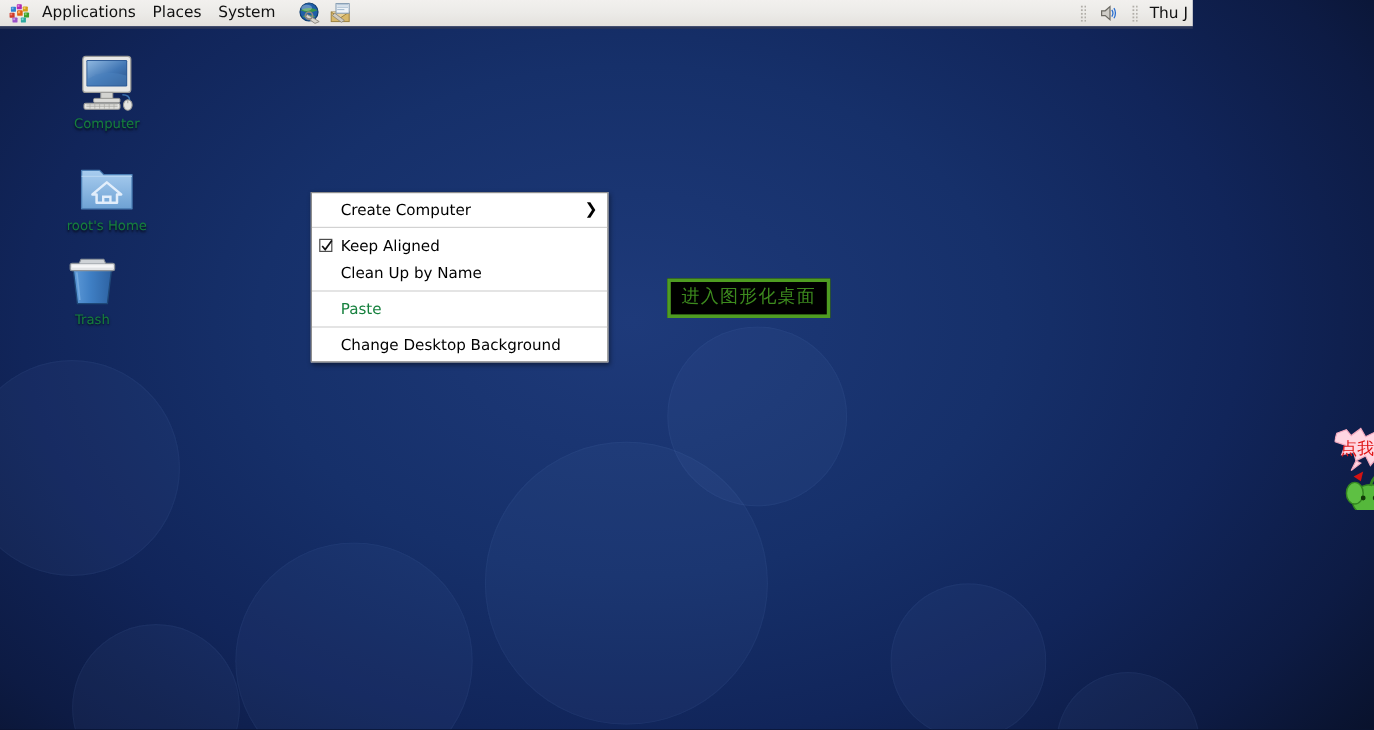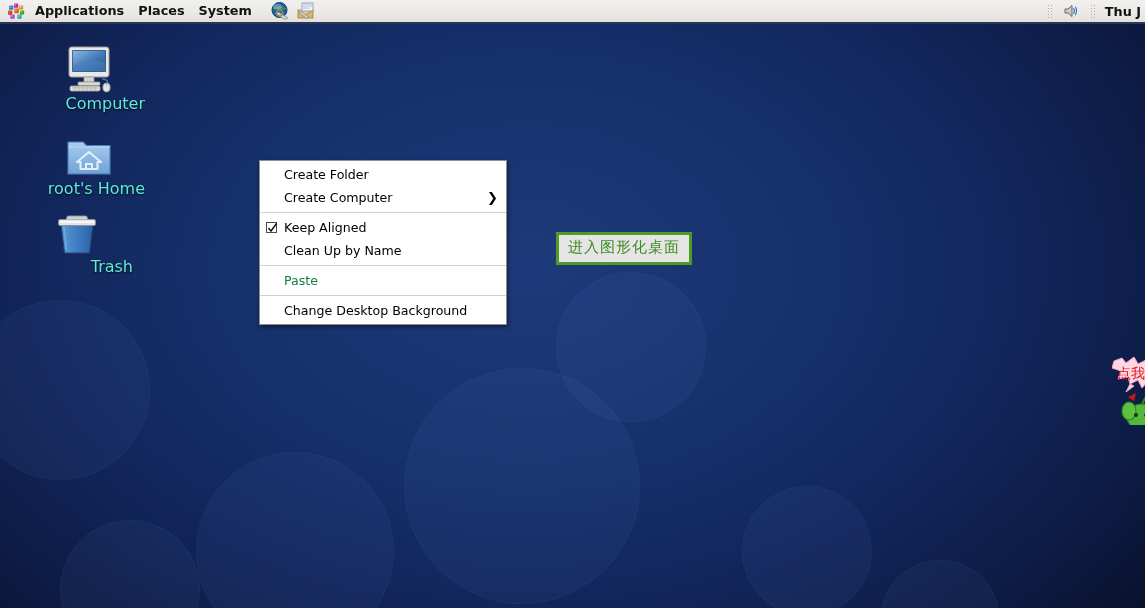--- a/index.html
+++ b/index.html
@@ -18,49 +18,48 @@
     overflow:hidden;
   }
   .bubble {
     position:absolute; border-radius:50%;
     background:rgba(120,160,235,0.055);
     box-shadow:inset 0 0 0 1px rgba(140,180,245,0.05);
   }
 
   
   #panel {
-    position:absolute; left:0; top:0; width:1145px; height:24px;
+    position:absolute; left:0; top:0; width:994px; height:24px;
     background:linear-gradient(to bottom,#f2f0ee 0%,#ecebe8 48%,#e4e1dd 100%);
     border-bottom:2px solid #2a3558;
     display:flex; align-items:center;
     font-size:12.5px; color:#000;
     z-index:50;
-    font-weight:bold;
   }
   .panel-menu {
     padding:2px 7px; margin-top:-1px; cursor:default;
     font-size:12.8px; color:#111; white-space:nowrap;
   }
   #gnome-foot { margin-left:7px; margin-right:2px; display:flex; align-items:center; }
   .panel-launcher { width:24px; height:22px; display:flex; align-items:center; justify-content:center; margin:0 1px; }
   #panel-spacer { flex:1; }
   .panel-grip {
     width:5px; height:14px; margin:0 6px;
     background-image:radial-gradient(circle, #a9a6a0 0.8px, transparent 1px);
     background-size:3px 3px; opacity:.9;
   }
   #panel-clock {
     font-size:12.8px; color:#111; padding:0 4px; 
     white-space:nowrap; overflow:hidden;
   }
 
   
   .desk-icon {
-    position:absolute; width:112px; text-align:right;
-    color:#5eead4; font-size:16px; text-shadow:0 1px 2px rgba(0,0,0,.85);
+    position:absolute; width:112px; text-align:center;
+    color:#15803d; font-size:11px; text-shadow:0 1px 2px rgba(0,0,0,.85);
     cursor:default;
   }
   .desk-icon .glyph { height:52px; display:flex; align-items:flex-end; justify-content:center; }
   .desk-icon .lbl { display:block; margin-top:4px; line-height:14px; }
 
   
   #ctxmenu {
     position:absolute; left:259px; top:160px; width:248px;
     background:#fff; border:1px solid #8e8e8e;
     box-shadow:1px 2px 4px rgba(0,0,0,.45);
@@ -78,21 +77,21 @@
   .mi .cbx {
     position:absolute; left:6px; top:6px; width:11px; height:11px;
     border:1px solid #4b4b4b; background:#fff;
   }
   .mi .cbx svg { position:absolute; left:0px; top:-1px; }
   .msep { height:1px; background:#d2d2d2; margin:3px 0; }
 
   
   #greenbox {
     position:absolute; left:556px; top:232px;
-    background:#e5e5e5; border:3px solid #4f9c22;
+    background:#000000; border:3px solid #4f9c22;
     padding:3px 9px 5px 9px;
     font-size:15px; color:#3d8b1e; letter-spacing:1px;
     font-family:"DejaVu Sans","Liberation Sans",sans-serif;
     cursor:default; z-index:30;
   }
 
   
   #mascot { position:absolute; left:1112px; top:355px; width:40px; height:70px; z-index:25; overflow:hidden; }
   #mascot .bubble-txt {
     position:absolute; left:5px; top:10px;
@@ -259,23 +258,20 @@
     <path d="M30 50 Q32 42 38 40" fill="none" stroke="#338520" stroke-width="2.4"></path>
     <circle cx="24" cy="60" r="2" fill="#123a08"></circle>
     <circle cx="34" cy="60" r="2" fill="#123a08"></circle>
   </svg>
   <div class="bubble-txt">点我切</div>
 </div>
 
 <div id="ctxmenu">
 
   <div class="mi">
-    <span>Create Folder</span>
-  </div>
-  <div class="mi">
     <span>Create Computer</span>
     <span class="arrow">❯</span>
   </div>
 
   <div class="msep"></div>
 
   <div class="mi">
     <span class="cbx">
       <svg width="11" height="12" viewBox="0 0 11 12">
           <path d="M1.5 6 L4 9 L9.5 1.5" fill="none" stroke="#111" stroke-width="1.4"></path>

